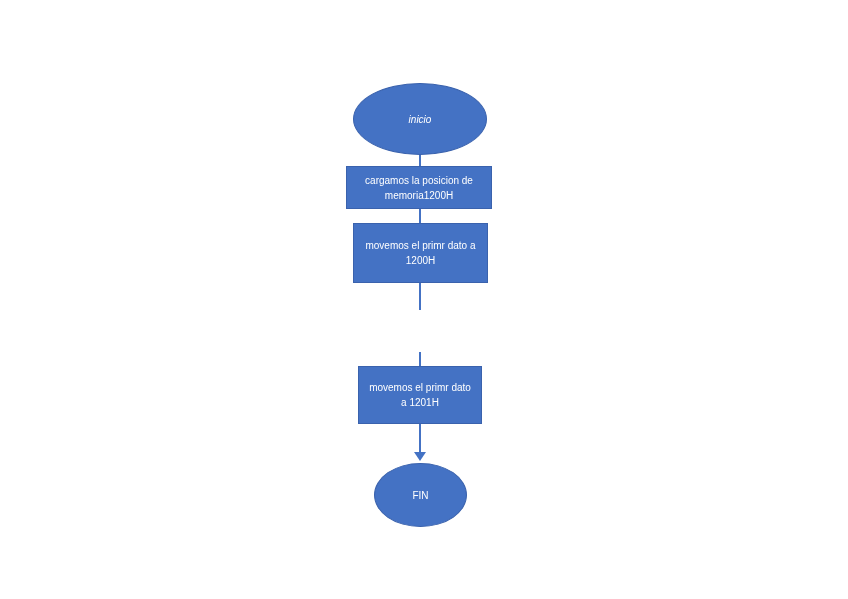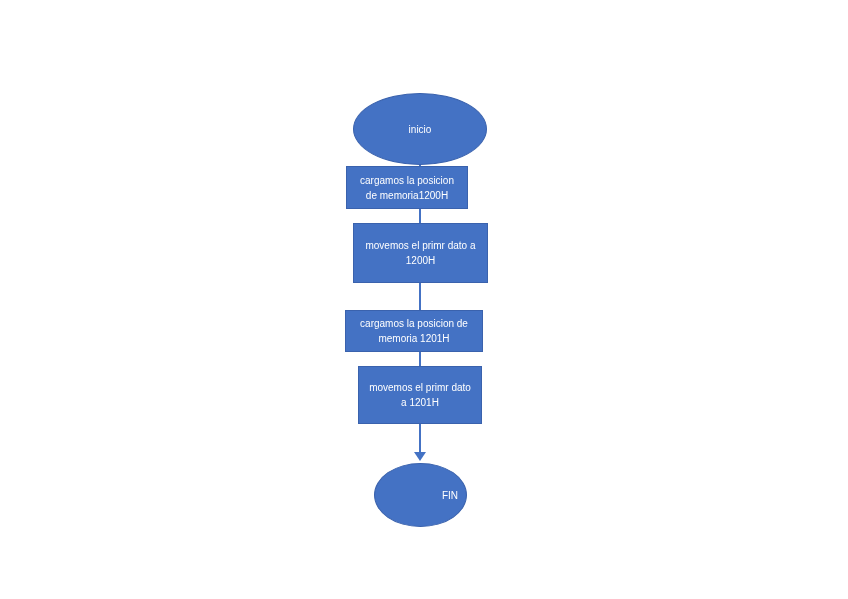--- a/index.html
+++ b/index.html
@@ -44,26 +44,26 @@
     position: absolute;
     left: 414px;
     top: 452px;
     width: 0;
     height: 0;
     border-left: 6px solid transparent;
     border-right: 6px solid transparent;
     border-top: 9px solid #4472C4;
   }
   
-  .n-start { left: 353px; top: 93px;  width: 134px; height: 72px; }
-  .n-step1 { left: 346px; top: 166px; width: 122px; height: 43px; }
+  .n-start { left: 353px; top: 83px;  width: 134px; height: 72px; font-style: italic; }
+  .n-step1 { left: 346px; top: 166px; width: 146px; height: 43px; }
   .n-step2 { left: 353px; top: 223px; width: 135px; height: 60px; }
   .n-step3 { left: 345px; top: 310px; width: 138px; height: 42px; }
   .n-step4 { left: 358px; top: 366px; width: 124px; height: 58px; }
-  .n-end   { left: 374px; top: 463px; width: 93px;  height: 64px; justify-content: flex-end; }
+  .n-end   { left: 374px; top: 463px; width: 93px;  height: 64px; }
   
   .c1 { top: 149px; height: 17px; }
   .c2 { top: 209px; height: 14px; }
   .c3 { top: 283px; height: 27px; }
   .c4 { top: 352px; height: 14px; }
   .c5 { top: 424px; height: 29px; }
 </style>
 </head>
 <body>
 
@@ -81,23 +81,20 @@
   </div>
 
   <div class="node rect n-step1">
     <span class="label">cargamos la posicion de memoria1200H</span>
   </div>
 
   <div class="node rect n-step2">
     <span class="label">movemos el primr dato a 1200H</span>
   </div>
 
-  <div class="node rect n-step3">
-    <span class="label">cargamos la posicion de memoria 1201H</span>
-  </div>
 
   <div class="node rect n-step4">
     <span class="label">movemos el primr dato a 1201H</span>
   </div>
 
   <div class="node ellipse n-end">
     <span class="label">FIN</span>
   </div>
 
 </div>

